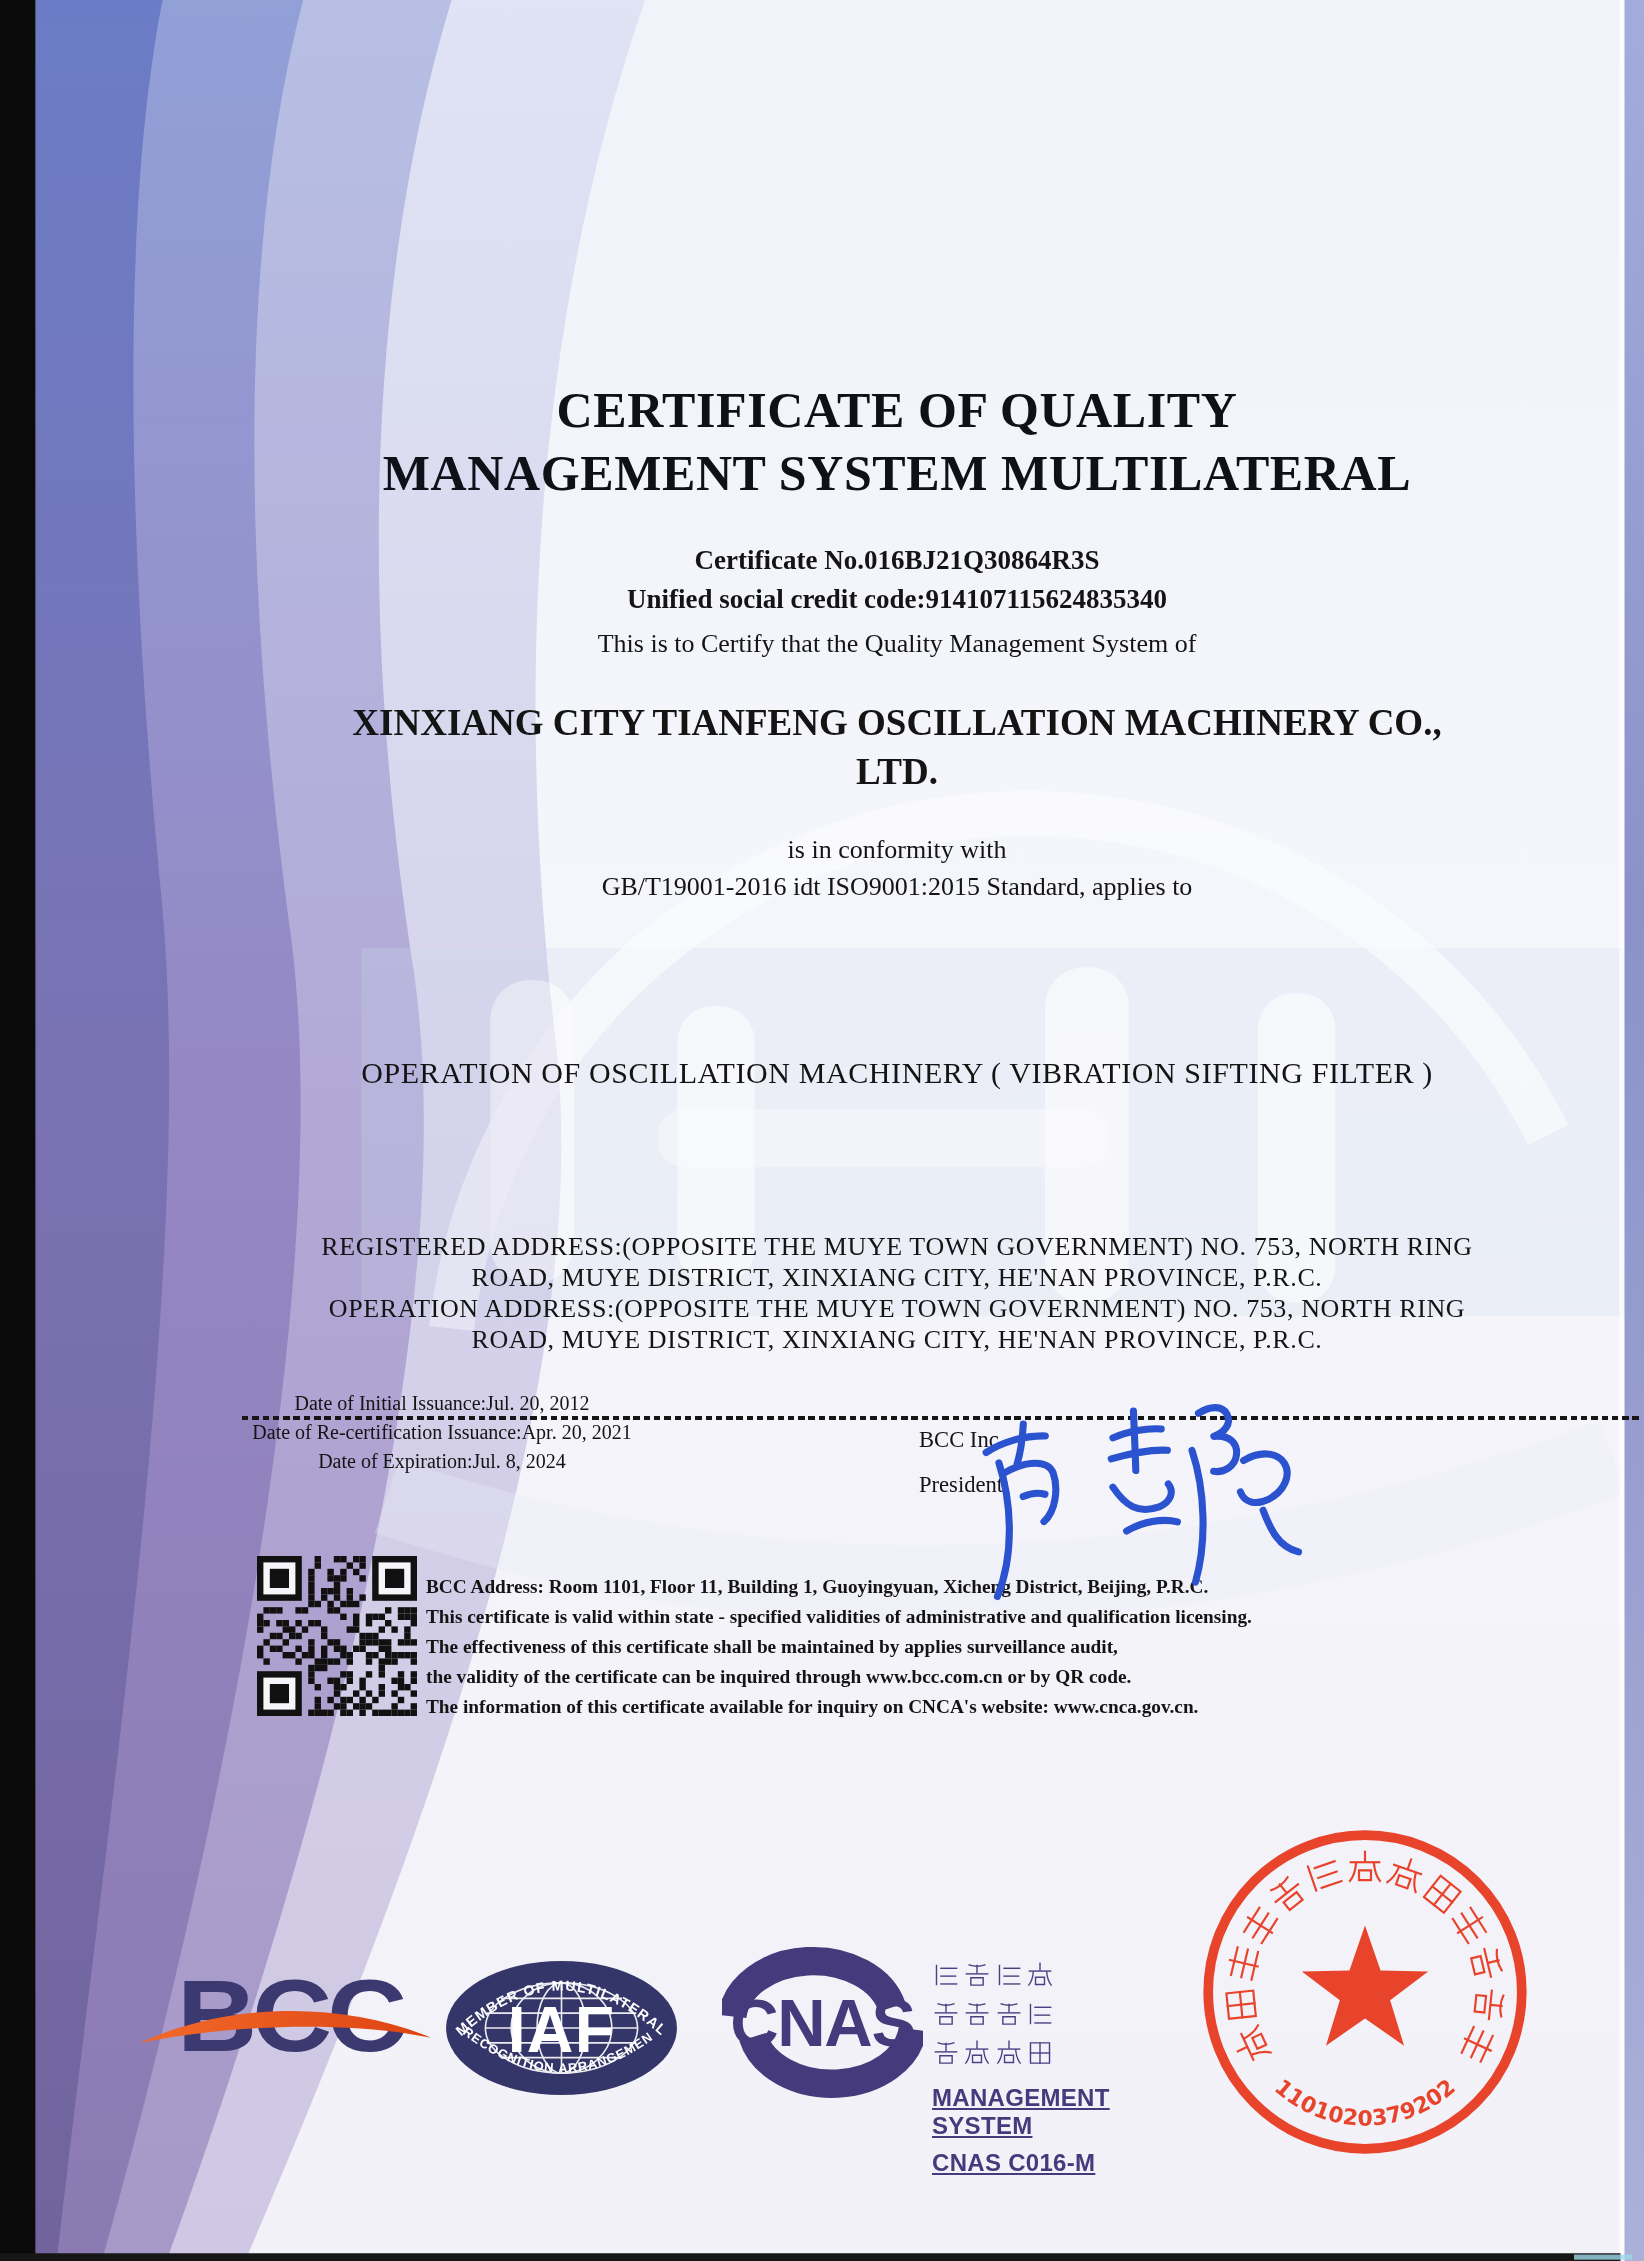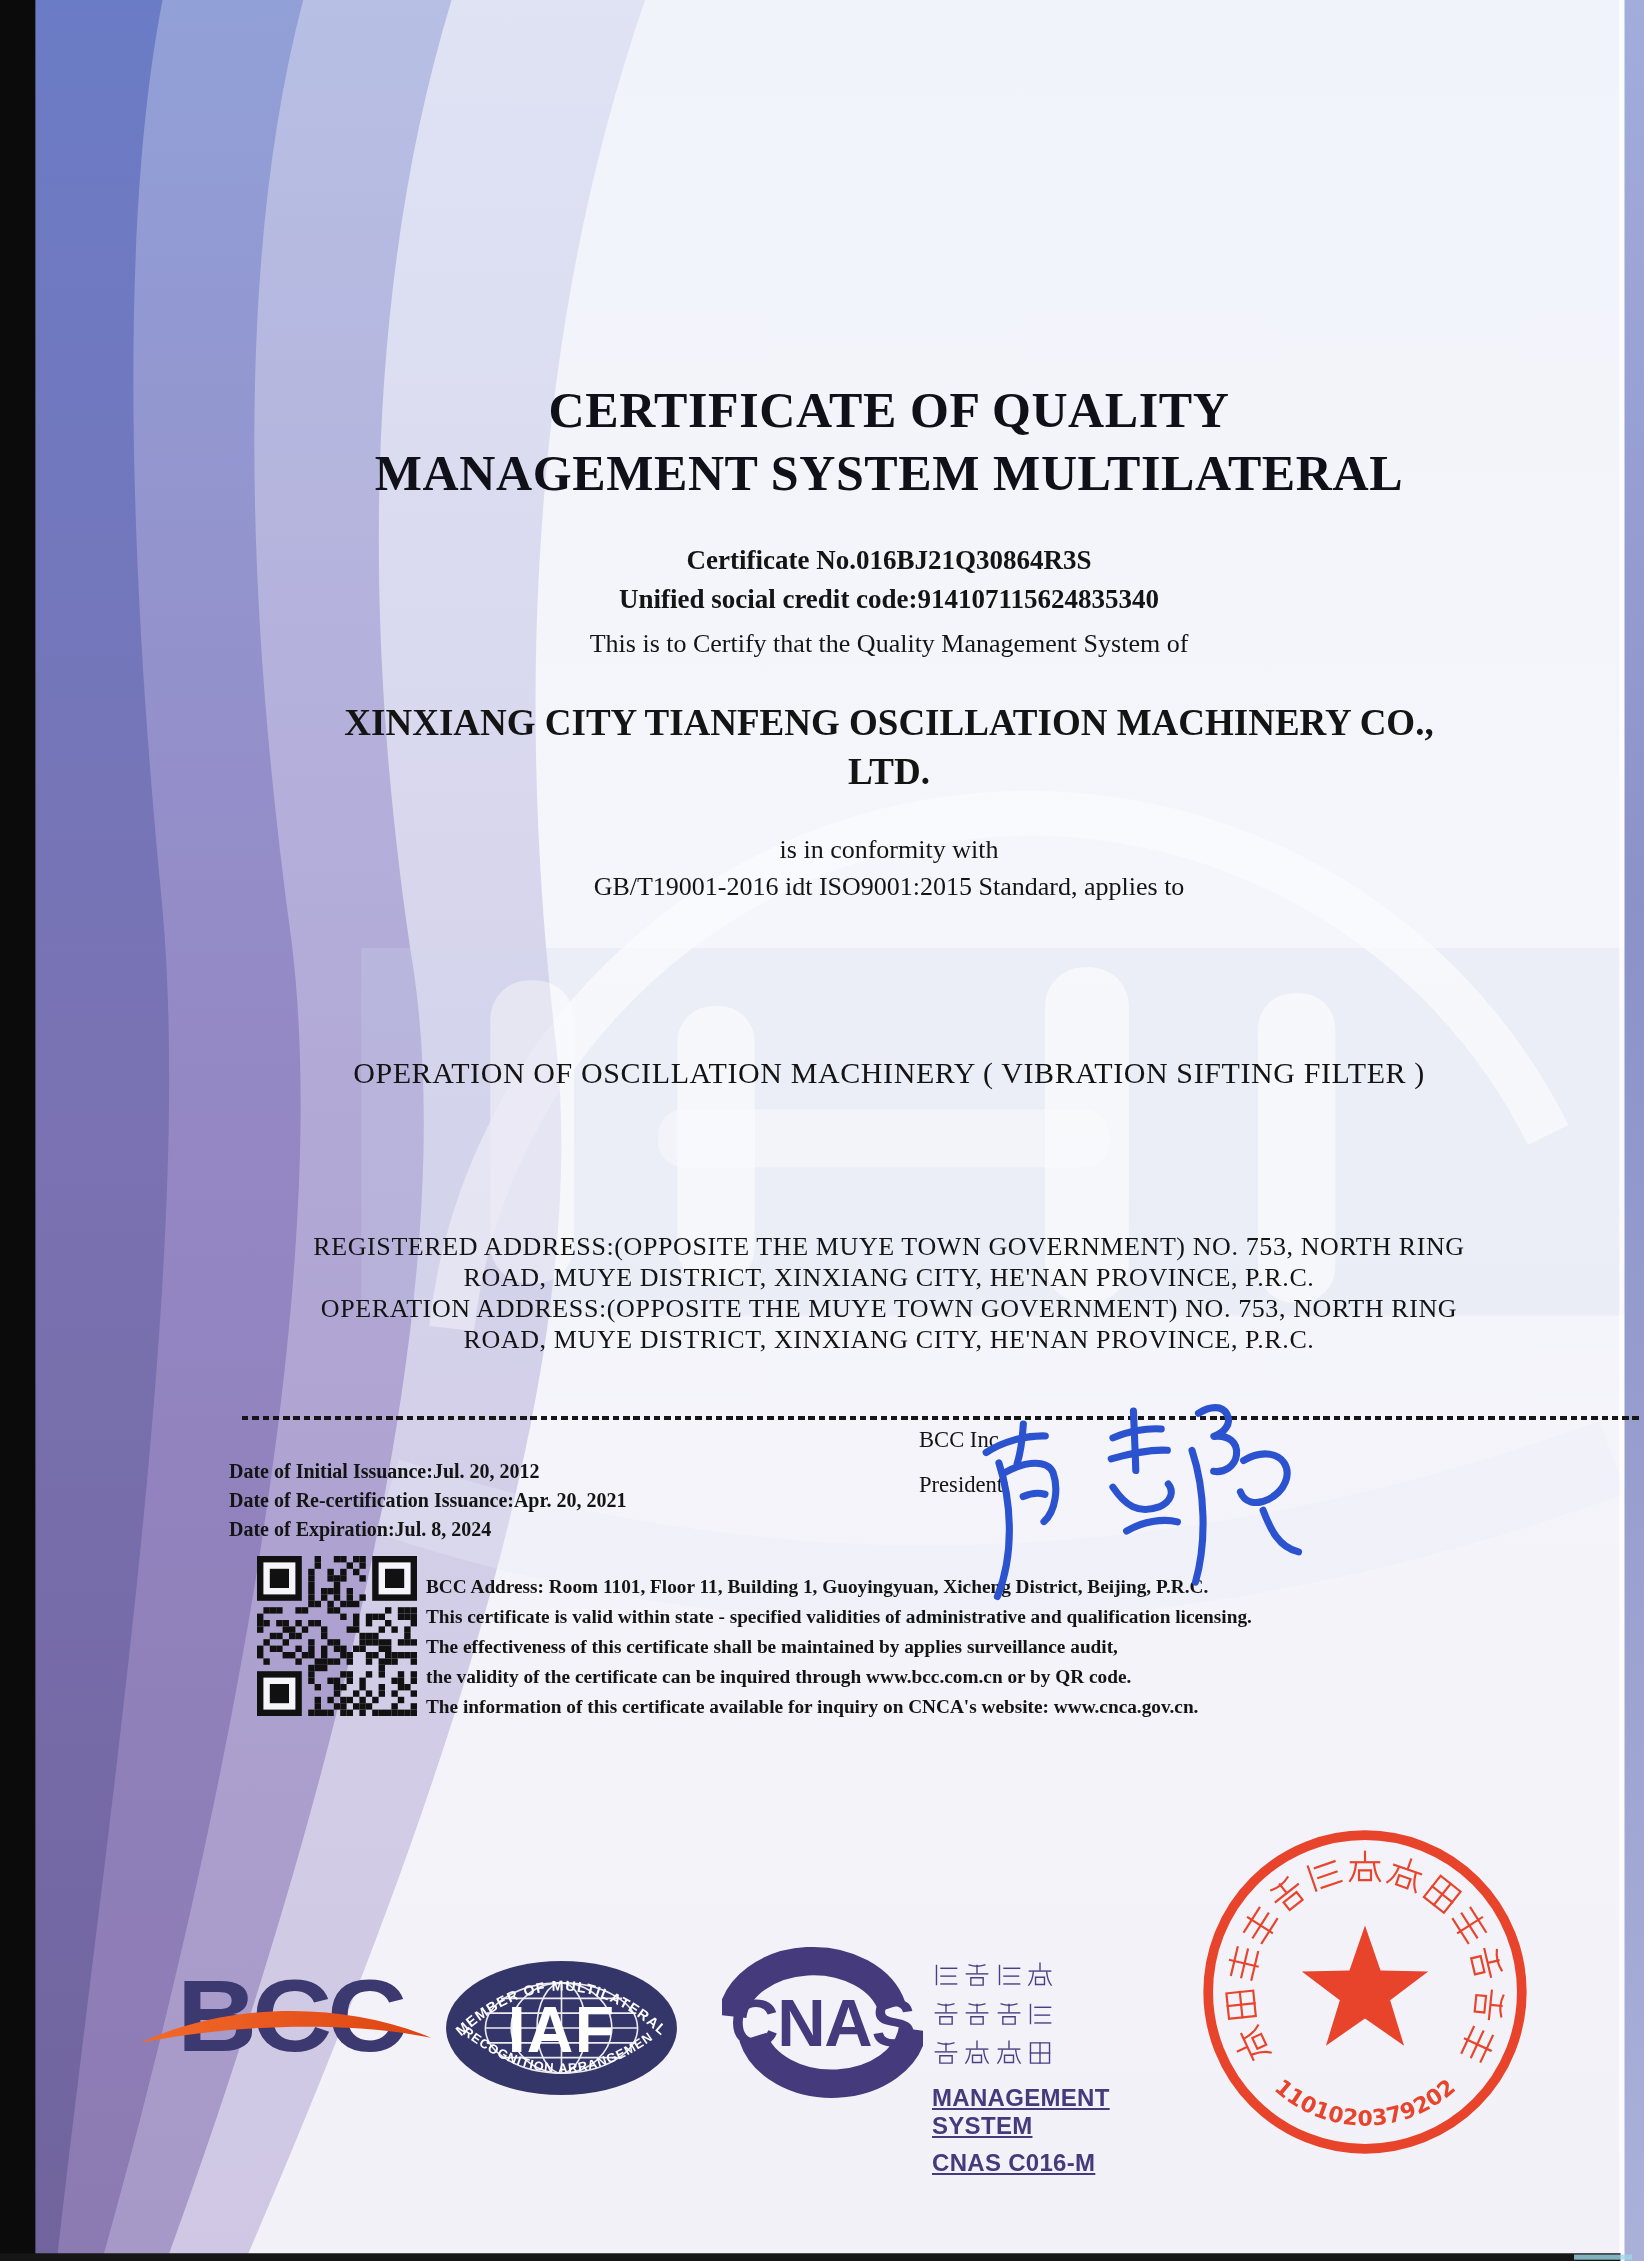--- a/index.html
+++ b/index.html
@@ -9,37 +9,37 @@
     background:linear-gradient(180deg,#f0f3fa 0%,#f5f6fb 40%,#f2f1f8 100%);
     overflow:hidden;
     font-family:"Liberation Serif", serif;
     color:#141414;
   }
   svg{display:block}
   .abs{position:absolute}
   
   #bg-svg{left:0;top:0;z-index:0}
   
-  .centercol{left:173px;width:1432px;text-align:center;z-index:2}
+  .centercol{left:181px;width:1432px;text-align:center;z-index:2}
   .title{top:379px;font-weight:bold;font-size:50px;line-height:63px;letter-spacing:0.6px;color:#101018;}
   .certno{top:545px;font-weight:bold;font-size:27px;}
   .creditcode{top:584px;font-weight:bold;font-size:27px;}
   .certify{top:629px;font-size:26px;}
   .company{top:698px;font-weight:bold;font-size:37px;line-height:49px;}
   .conformity{top:835px;font-size:26px;}
   .standard{top:872px;font-size:26px;}
   .scope{top:1056px;font-size:30px;letter-spacing:0.6px;}
   .addresses{top:1231px;font-size:26px;line-height:31px;letter-spacing:0.6px;}
   
   .dashed-line{
     left:242px;top:1416px;width:1400px;height:3.9px;z-index:2;
     background:repeating-linear-gradient(90deg,#161616 0 6.4px,rgba(0,0,0,0) 6.4px 10.3px);
   }
   
-  .dates{left:229px;top:1457px;width:426px;text-align:left;font-size:20px;line-height:29px;z-index:2;font-weight:bold;}
+  .dates{left:229px;top:1389px;width:426px;text-align:center;font-size:20px;line-height:29px;z-index:2;}
   .issuer{left:919px;top:1428px;font-size:22.6px;line-height:24.5px;z-index:2;}
   .issuer .pres{margin-top:20.6px;}
   .signature{left:971px;top:1393px;z-index:4;color:var(--signature-blue,#2b52cf);}
   
   #qr-wrap{left:257px;top:1556px;z-index:3;}
   .fineprint{left:426px;top:1572px;width:1161px;font-size:19.3px;font-weight:bold;line-height:30px;text-align:left;z-index:2;}
   
   .bcc-logo{left:137px;top:1953px;width:297px;height:142px;z-index:3;}
   .bcc-text{
     position:absolute;left:40px;top:11.6px;

